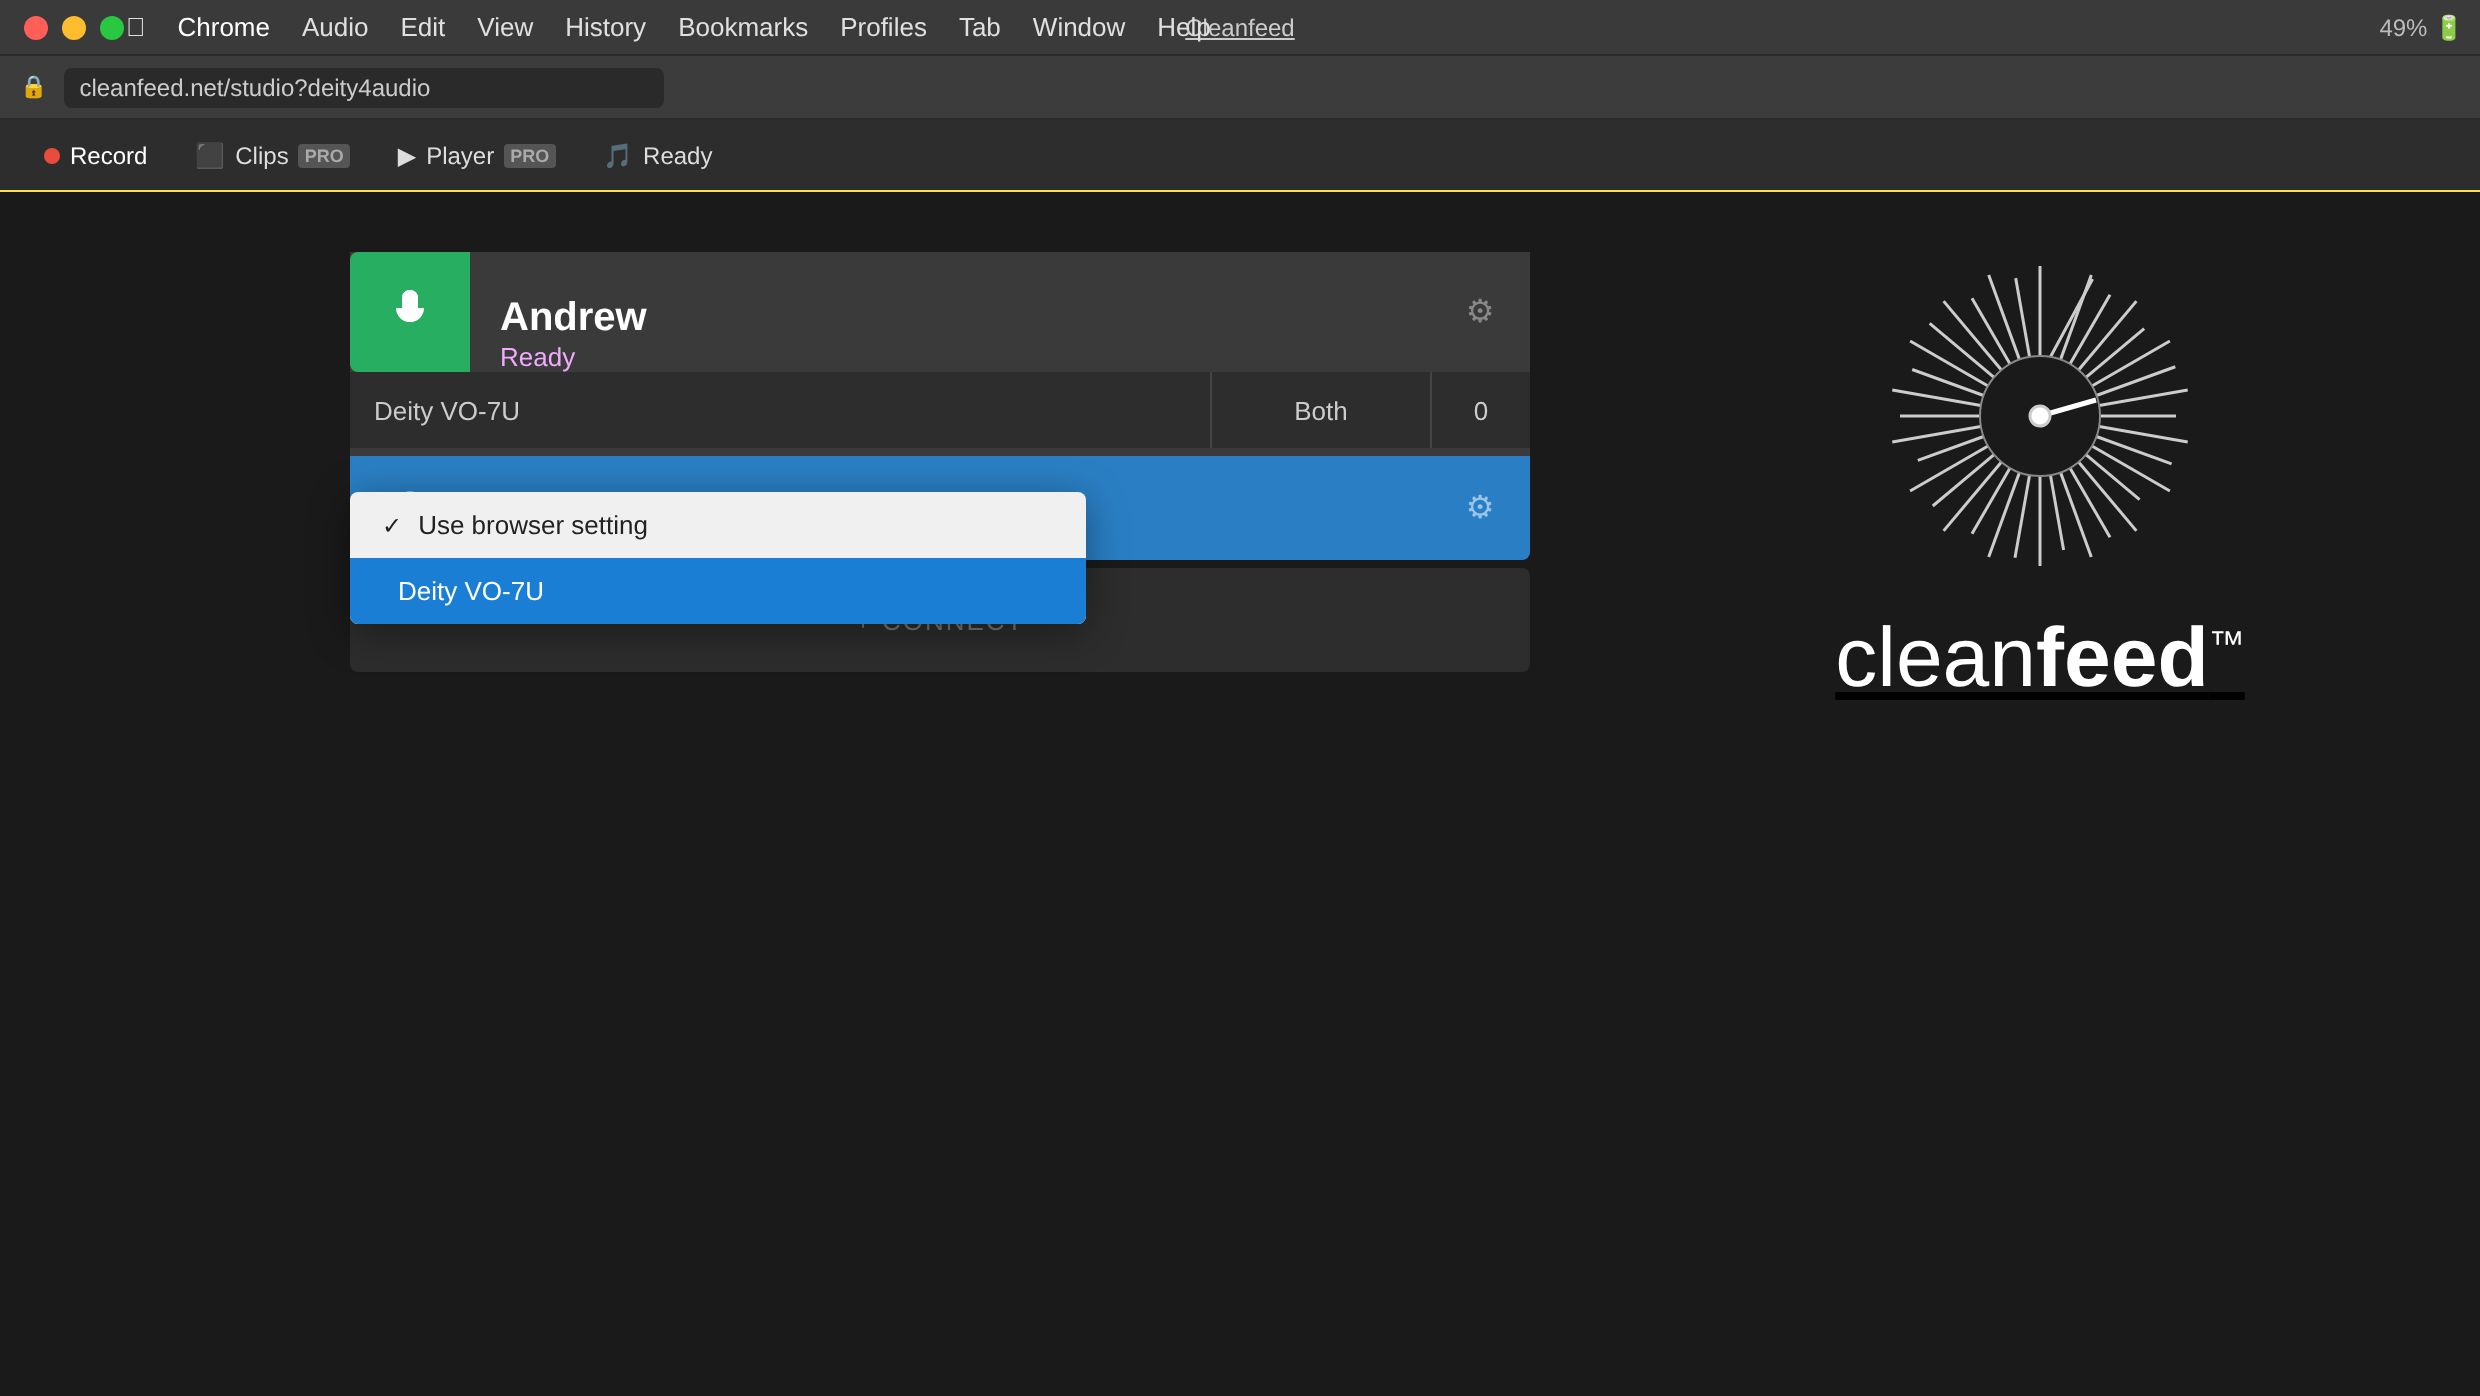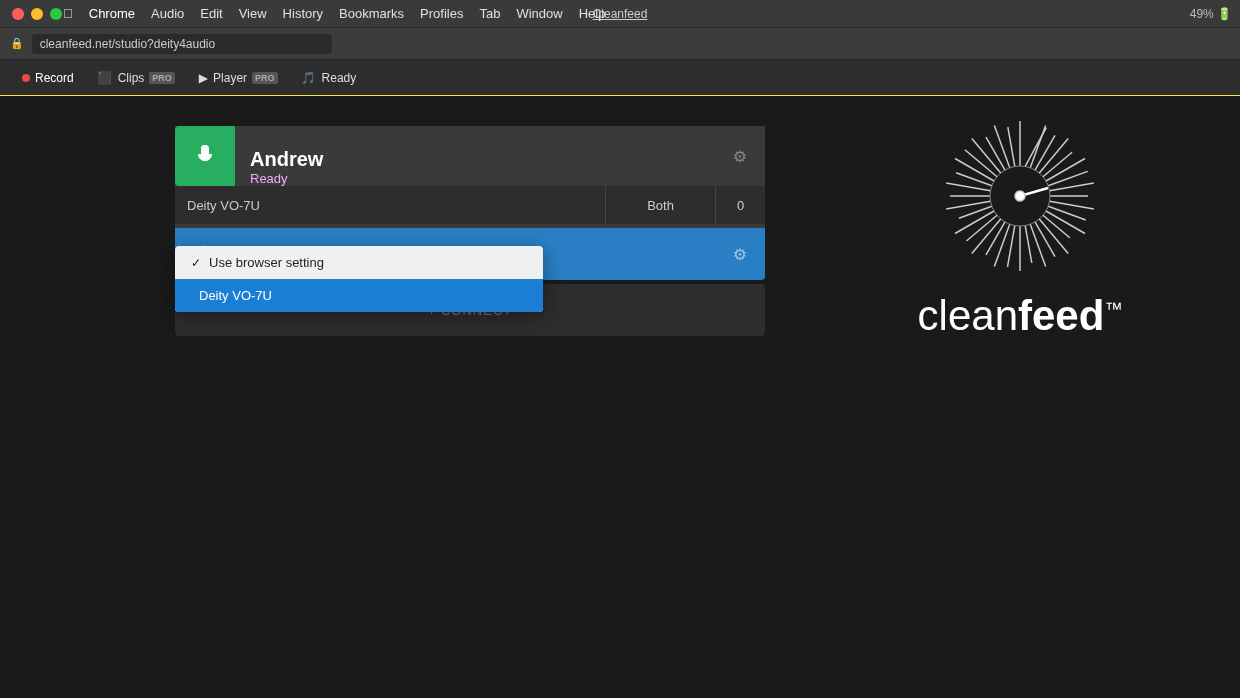--- a/index.html
+++ b/index.html
@@ -344,21 +344,22 @@
     }
     .dropdown-item.selected { background: #1a7fd4; color: #fff; }
     .dropdown-item .checkmark { font-size: 12px; }
 
     
     .right-panel {
       flex: 1;
       display: flex;
       align-items: center;
       justify-content: center;
-      padding-top: 20px;
+      padding-top: 32px;
+      text-decoration: underline;
     }
     .logo-container {
       text-align: center;
     }
     .logo-burst {
       width: 160px;
       height: 160px;
       margin: 0 auto 12px;
     }
     .logo-text {

